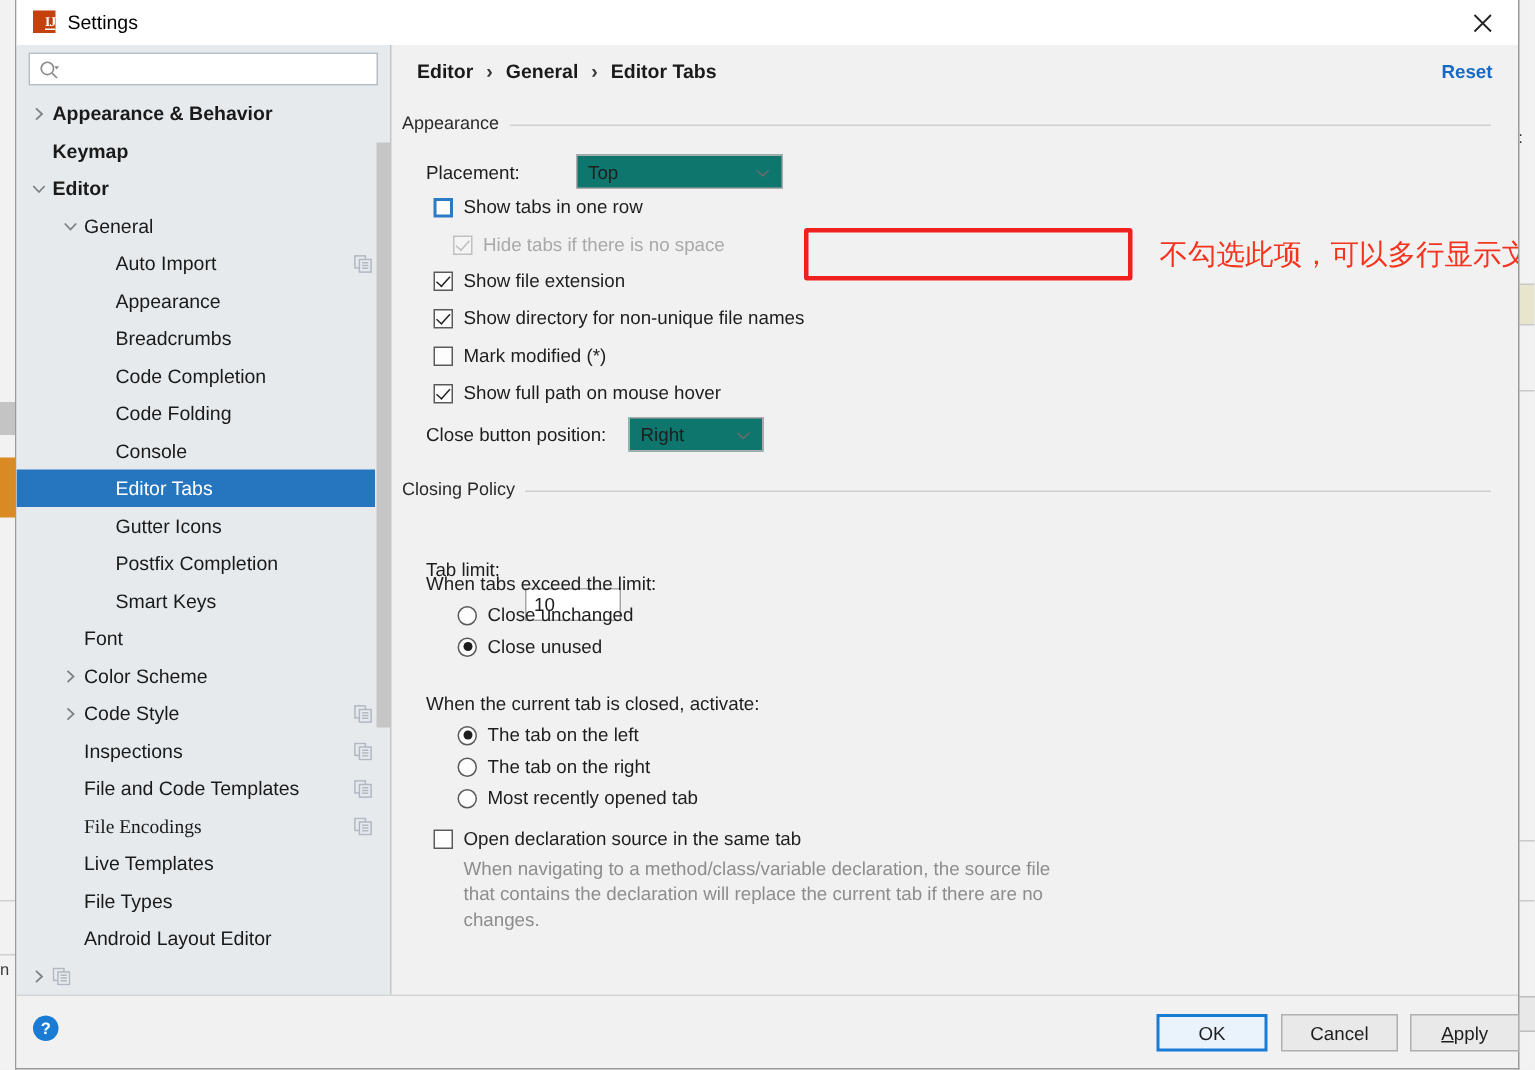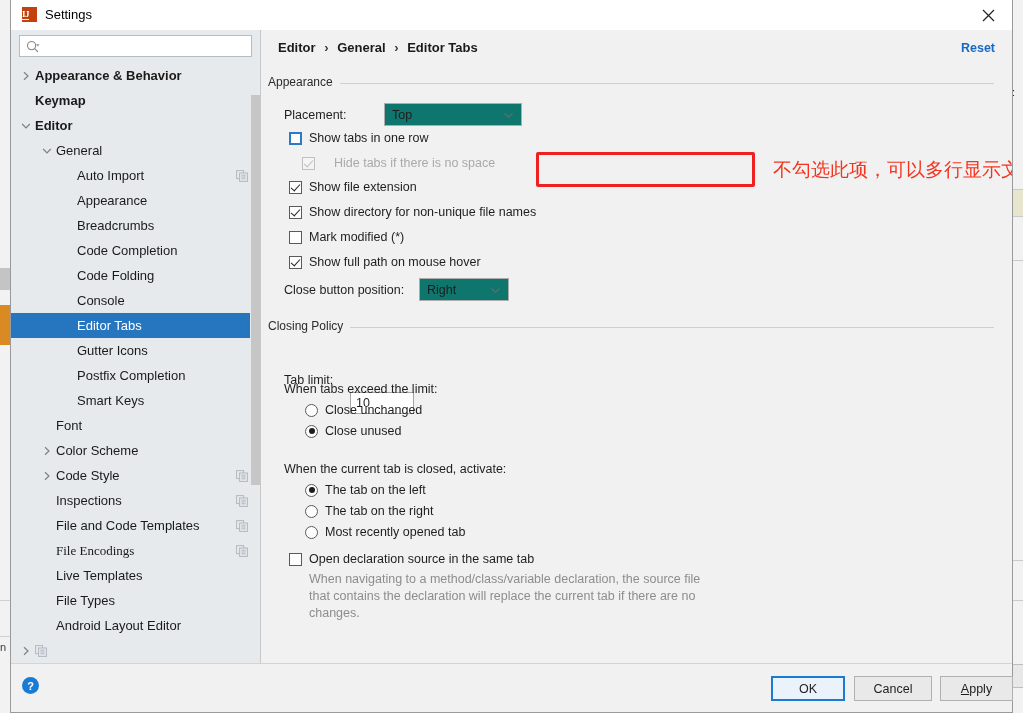--- a/index.html
+++ b/index.html
@@ -56,21 +56,21 @@
   
   #titlebar {
     position: absolute; left: 0; top: 0; right: 0; height: 30px;
     background: #ffffff;
     border-bottom: 1px solid #e3e3e3;
   }
   #ij-icon {
     position: absolute; left: 11px; top: 7px;
     width: 15px; height: 15px;
     background: #c2410c;
-    display: flex; align-items: center; justify-content: flex-start;
+    display: flex; align-items: center; justify-content: flex-end;
   }
   #ij-icon span {
     color: #ffffff; font-size: 9px; font-weight: bold;
     font-family: "Liberation Serif", serif; line-height: 1;
     letter-spacing: -0.5px;
     border-bottom: 1.5px solid #fff; padding-bottom: 0px;
   }
   #title-text {
     position: absolute; left: 34px; top: 7px;
     font-size: 13px; color: #000000;
@@ -176,21 +176,21 @@
     background: #f1f1f1; padding-right: 7px;
     white-space: nowrap;
   }
   .group-rule {
     position: absolute; left: 0; right: 0; top: 0;
     height: 1px; background: #cfcfcf;
   }
 
   .row { position: absolute; display: flex; align-items: center; white-space: nowrap; }
   .lbl { font-size: 12.5px; color: #1e1e1e; }
-  .lbl.dim { color: #a9a9a9; margin-left: 12px; }
+  .lbl.dim { color: #a9a9a9; }
 
   
   .cb {
     width: 13px; height: 13px; flex: 0 0 13px;
     background: #fdfdfd; border: 1px solid #5a5a5a;
     box-sizing: border-box; margin-right: 7px;
     position: relative; cursor: pointer;
   }
   .cb.focus { border: 2px solid #2a7ac4; }
   .cb.dim { border-color: #c0c0c0; background: #f4f4f4; cursor: default; }

